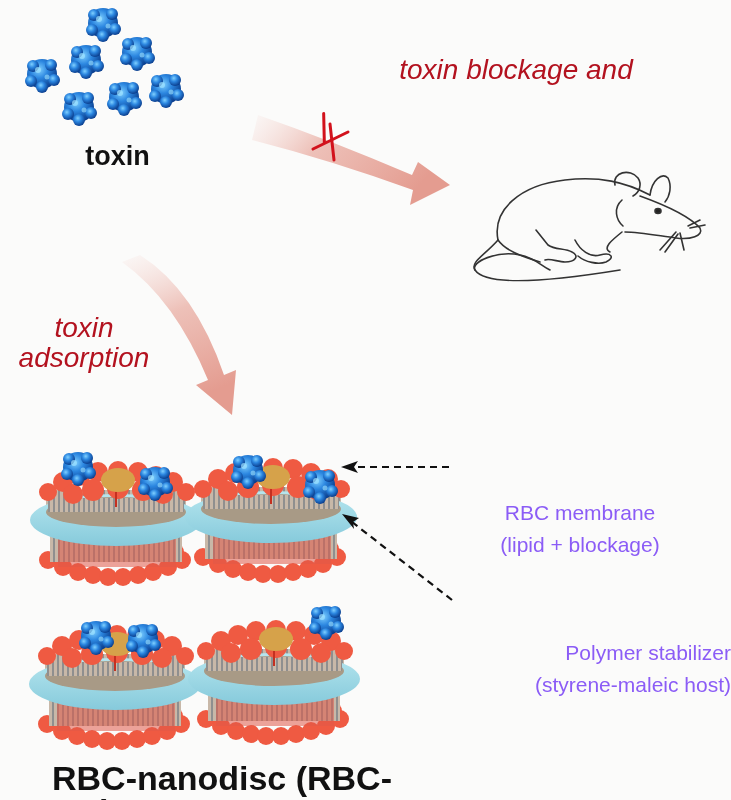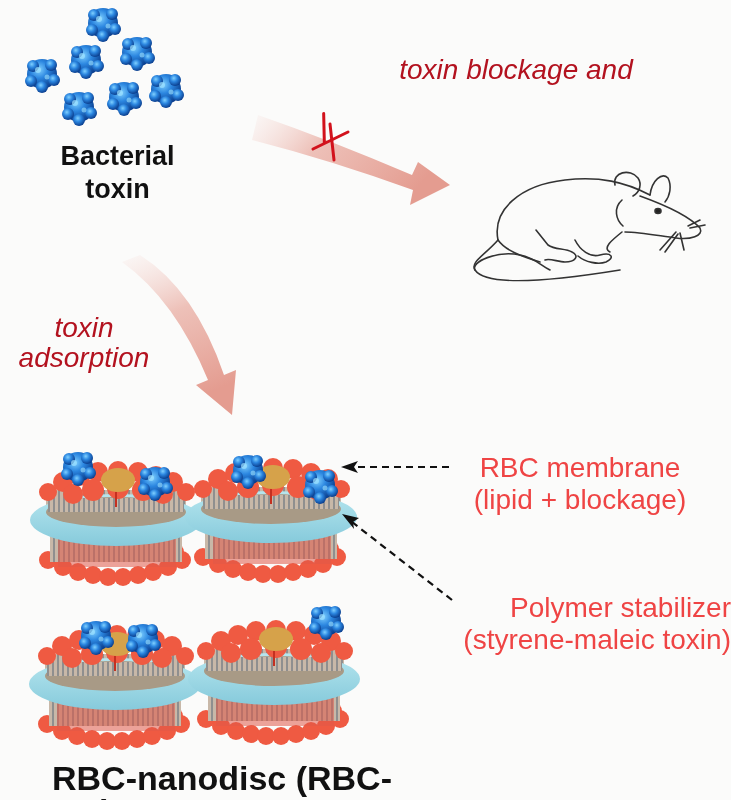--- a/index.html
+++ b/index.html
@@ -3,21 +3,21 @@
 <meta charset="utf-8">
 <style>
   html, body { margin: 0; padding: 0; }
   body {
     width: 731px; height: 800px; background: #fbfbfa; position: relative; overflow: hidden;
     font-family: "Liberation Sans", sans-serif;
   }
   .abs { position: absolute; }
   .title-bold { font-weight: bold; color: #111; font-size: 27px; text-align: center; line-height: 33px; }
   .red-ital { font-style: italic; color: #b3121f; font-size: 28px; line-height: 30px; }
-  .label { color: #ef4444; font-size: 28px; line-height: 32px; }
+  .label { color: #8b5cf6; font-size: 21px; line-height: 32px; margin-top: 45px; }
   svg { position: absolute; left: 0; top: 0; }
 </style>
 </head>
 <body>
 
 <svg width="731" height="800" viewBox="0 0 731 800">
   <defs>
     <radialGradient id="toxGrad" cx="40%" cy="35%" r="65%">
       <stop offset="0%" stop-color="#7fd0ff"></stop>
       <stop offset="45%" stop-color="#2b86e0"></stop>
@@ -161,36 +161,35 @@
     <line x1="449" y1="467" x2="352" y2="467" stroke="#111" stroke-width="2.2" stroke-dasharray="7 5"></line>
     <path d="M341 467 L358 461 L354 467 L358 473 Z" fill="#111"></path>
   </g>
   <g>
     <line x1="452" y1="600" x2="352" y2="522" stroke="#111" stroke-width="2.2" stroke-dasharray="7 5"></line>
     <path d="M342 514 L359 518 L353 522 L354 529 Z" fill="#111"></path>
   </g>
 </svg>
 
 <div class="abs title-bold" style="left:40px; top:140px; width:155px;">
-  <div>Bacterial</div>
   <div>toxin</div>
 </div>
 
 <div class="abs red-ital" style="left:366px; top:55px; width:300px; text-align:center;">
   <div>toxin blockage and</div>
 </div>
 
 <div class="abs red-ital" style="left:4px; top:313px; width:160px; text-align:center;">
   <div>toxin</div>
   <div>adsorption</div>
 </div>
 
 <div class="abs label" style="left:455px; top:452px; width:250px; text-align:center;">
   <div>RBC membrane</div>
   <div>(lipid + blockage)</div>
 </div>
 
 <div class="abs label" style="left:432px; top:592px; width:299px; text-align:right;">
   <div>Polymer stabilizer</div>
-  <div>(styrene-maleic toxin)</div>
+  <div>(styrene-maleic host)</div>
 </div>
 
 <div class="abs title-bold" style="left:52px; top:762px; width:380px; text-align:left; font-size:34px;">RBC-nanodisc (RBC-ND)</div>
 
 </body></html>

